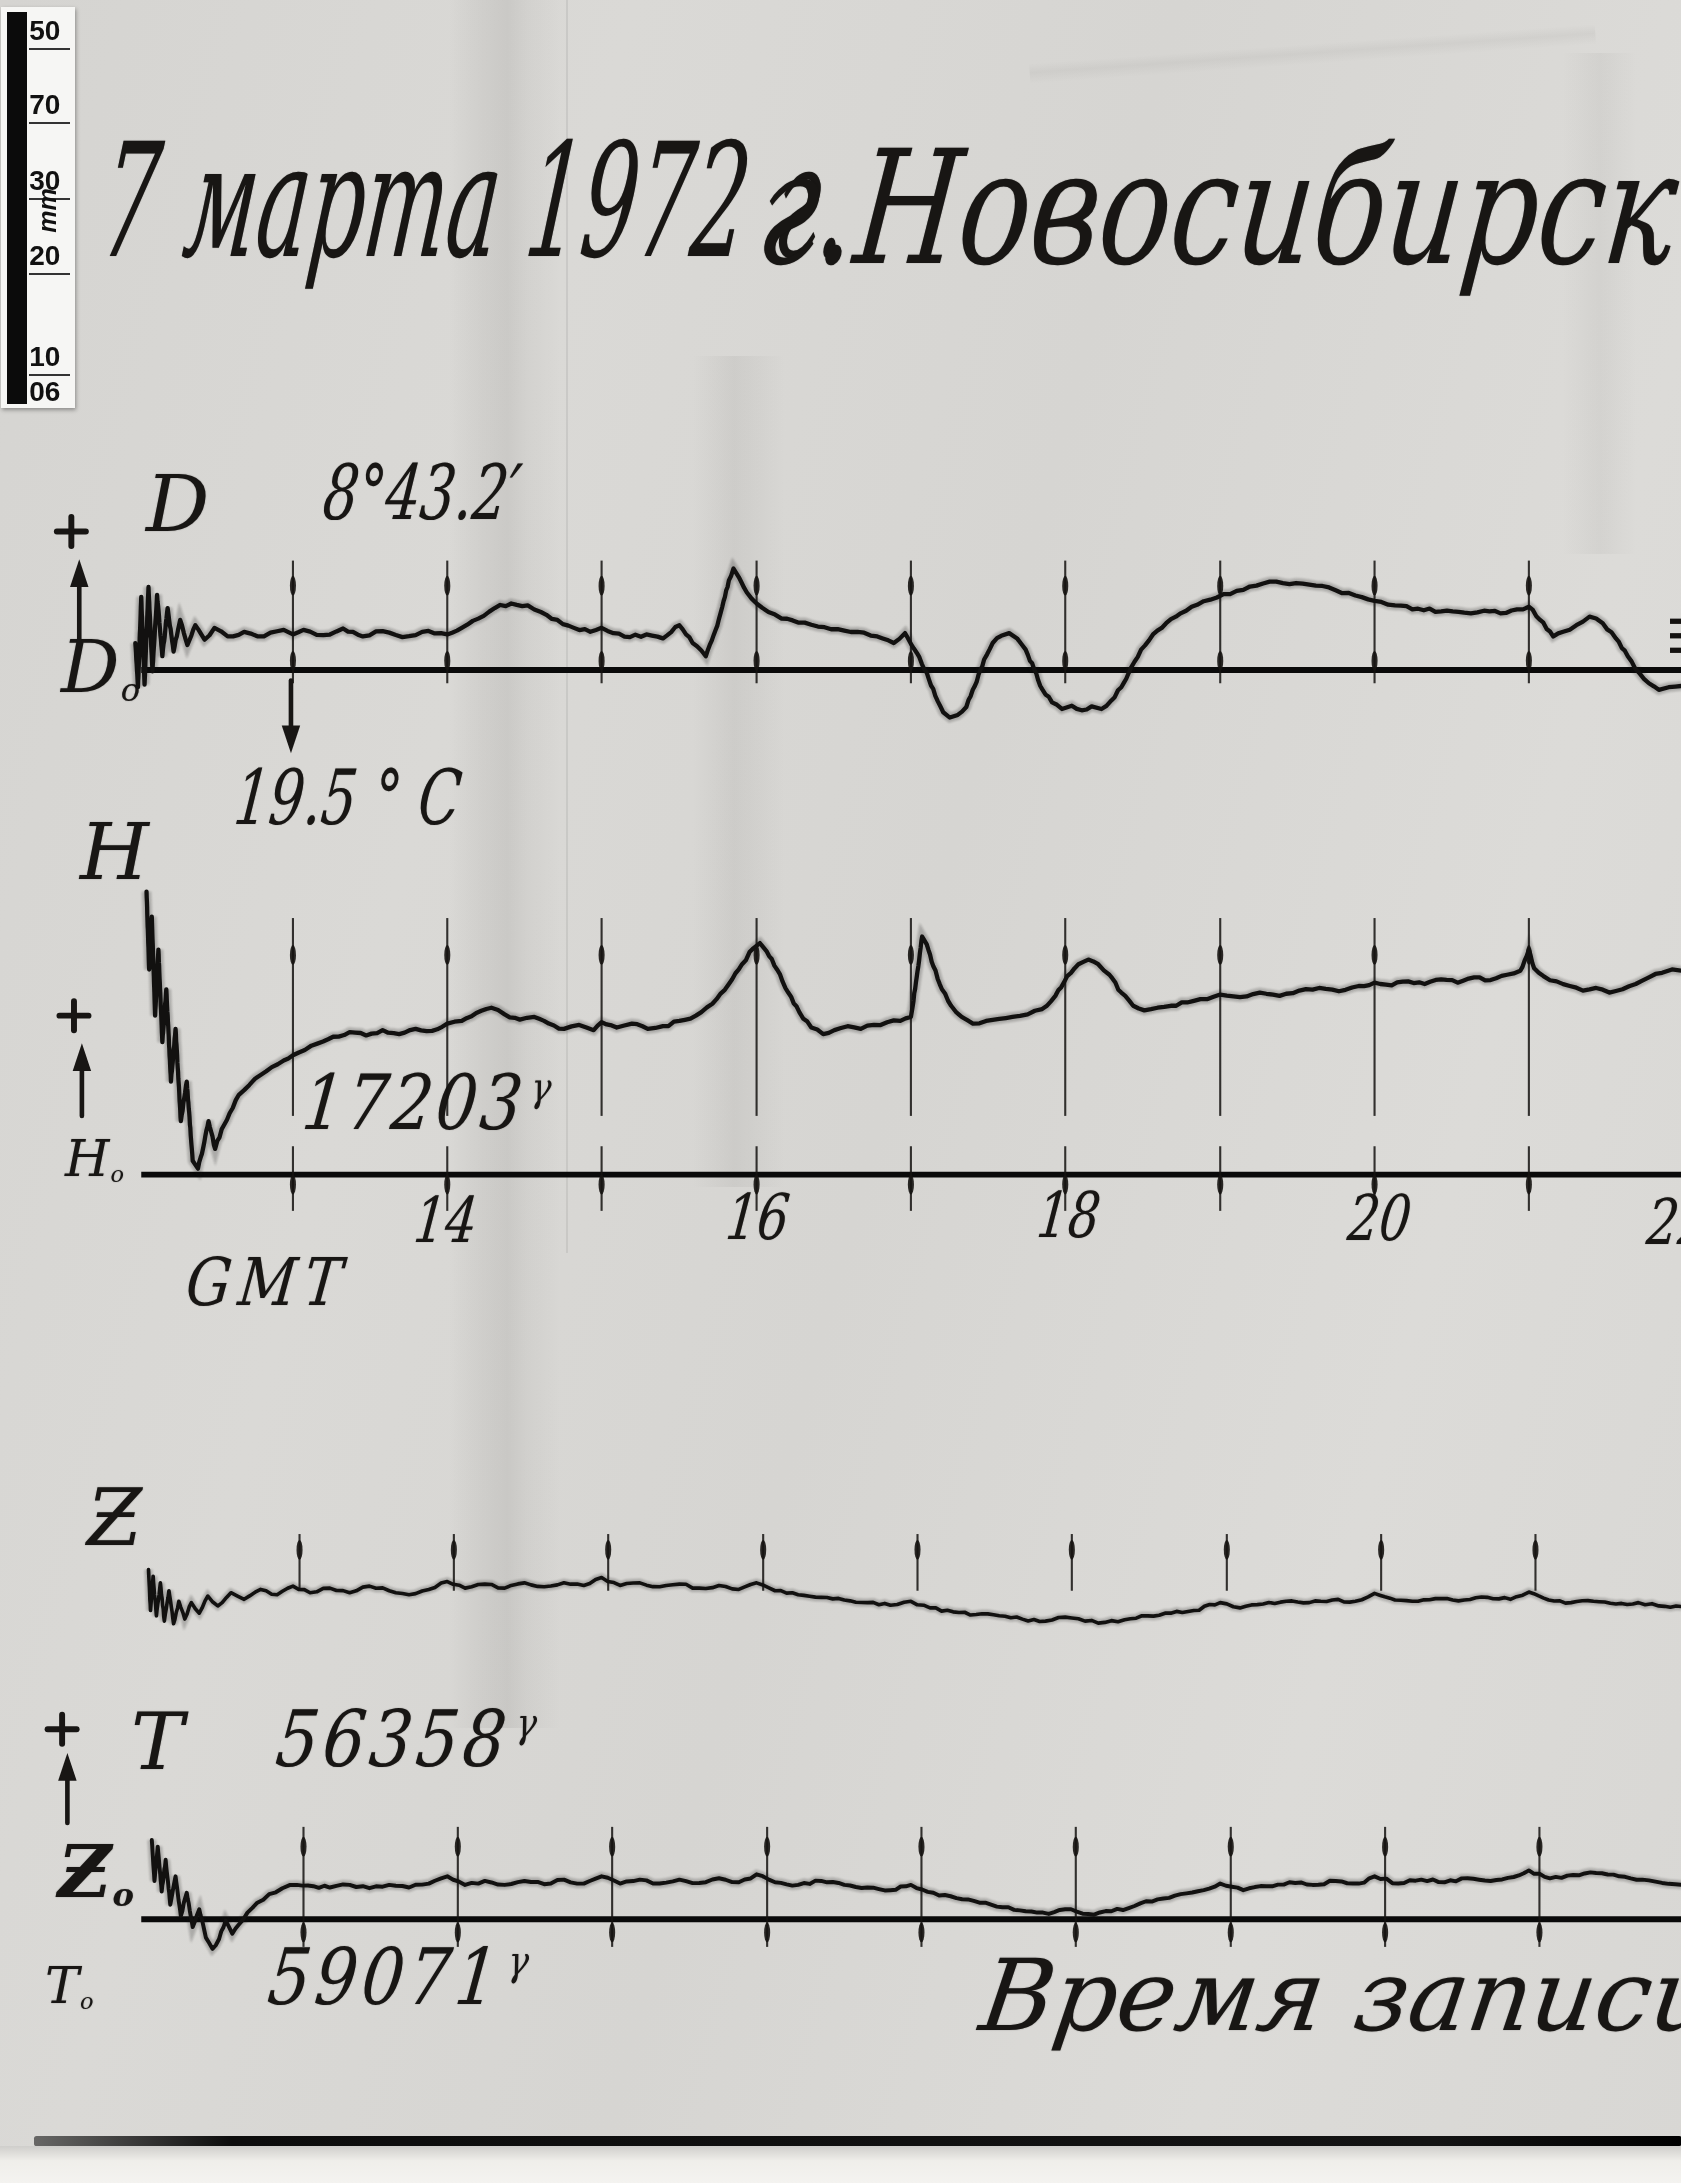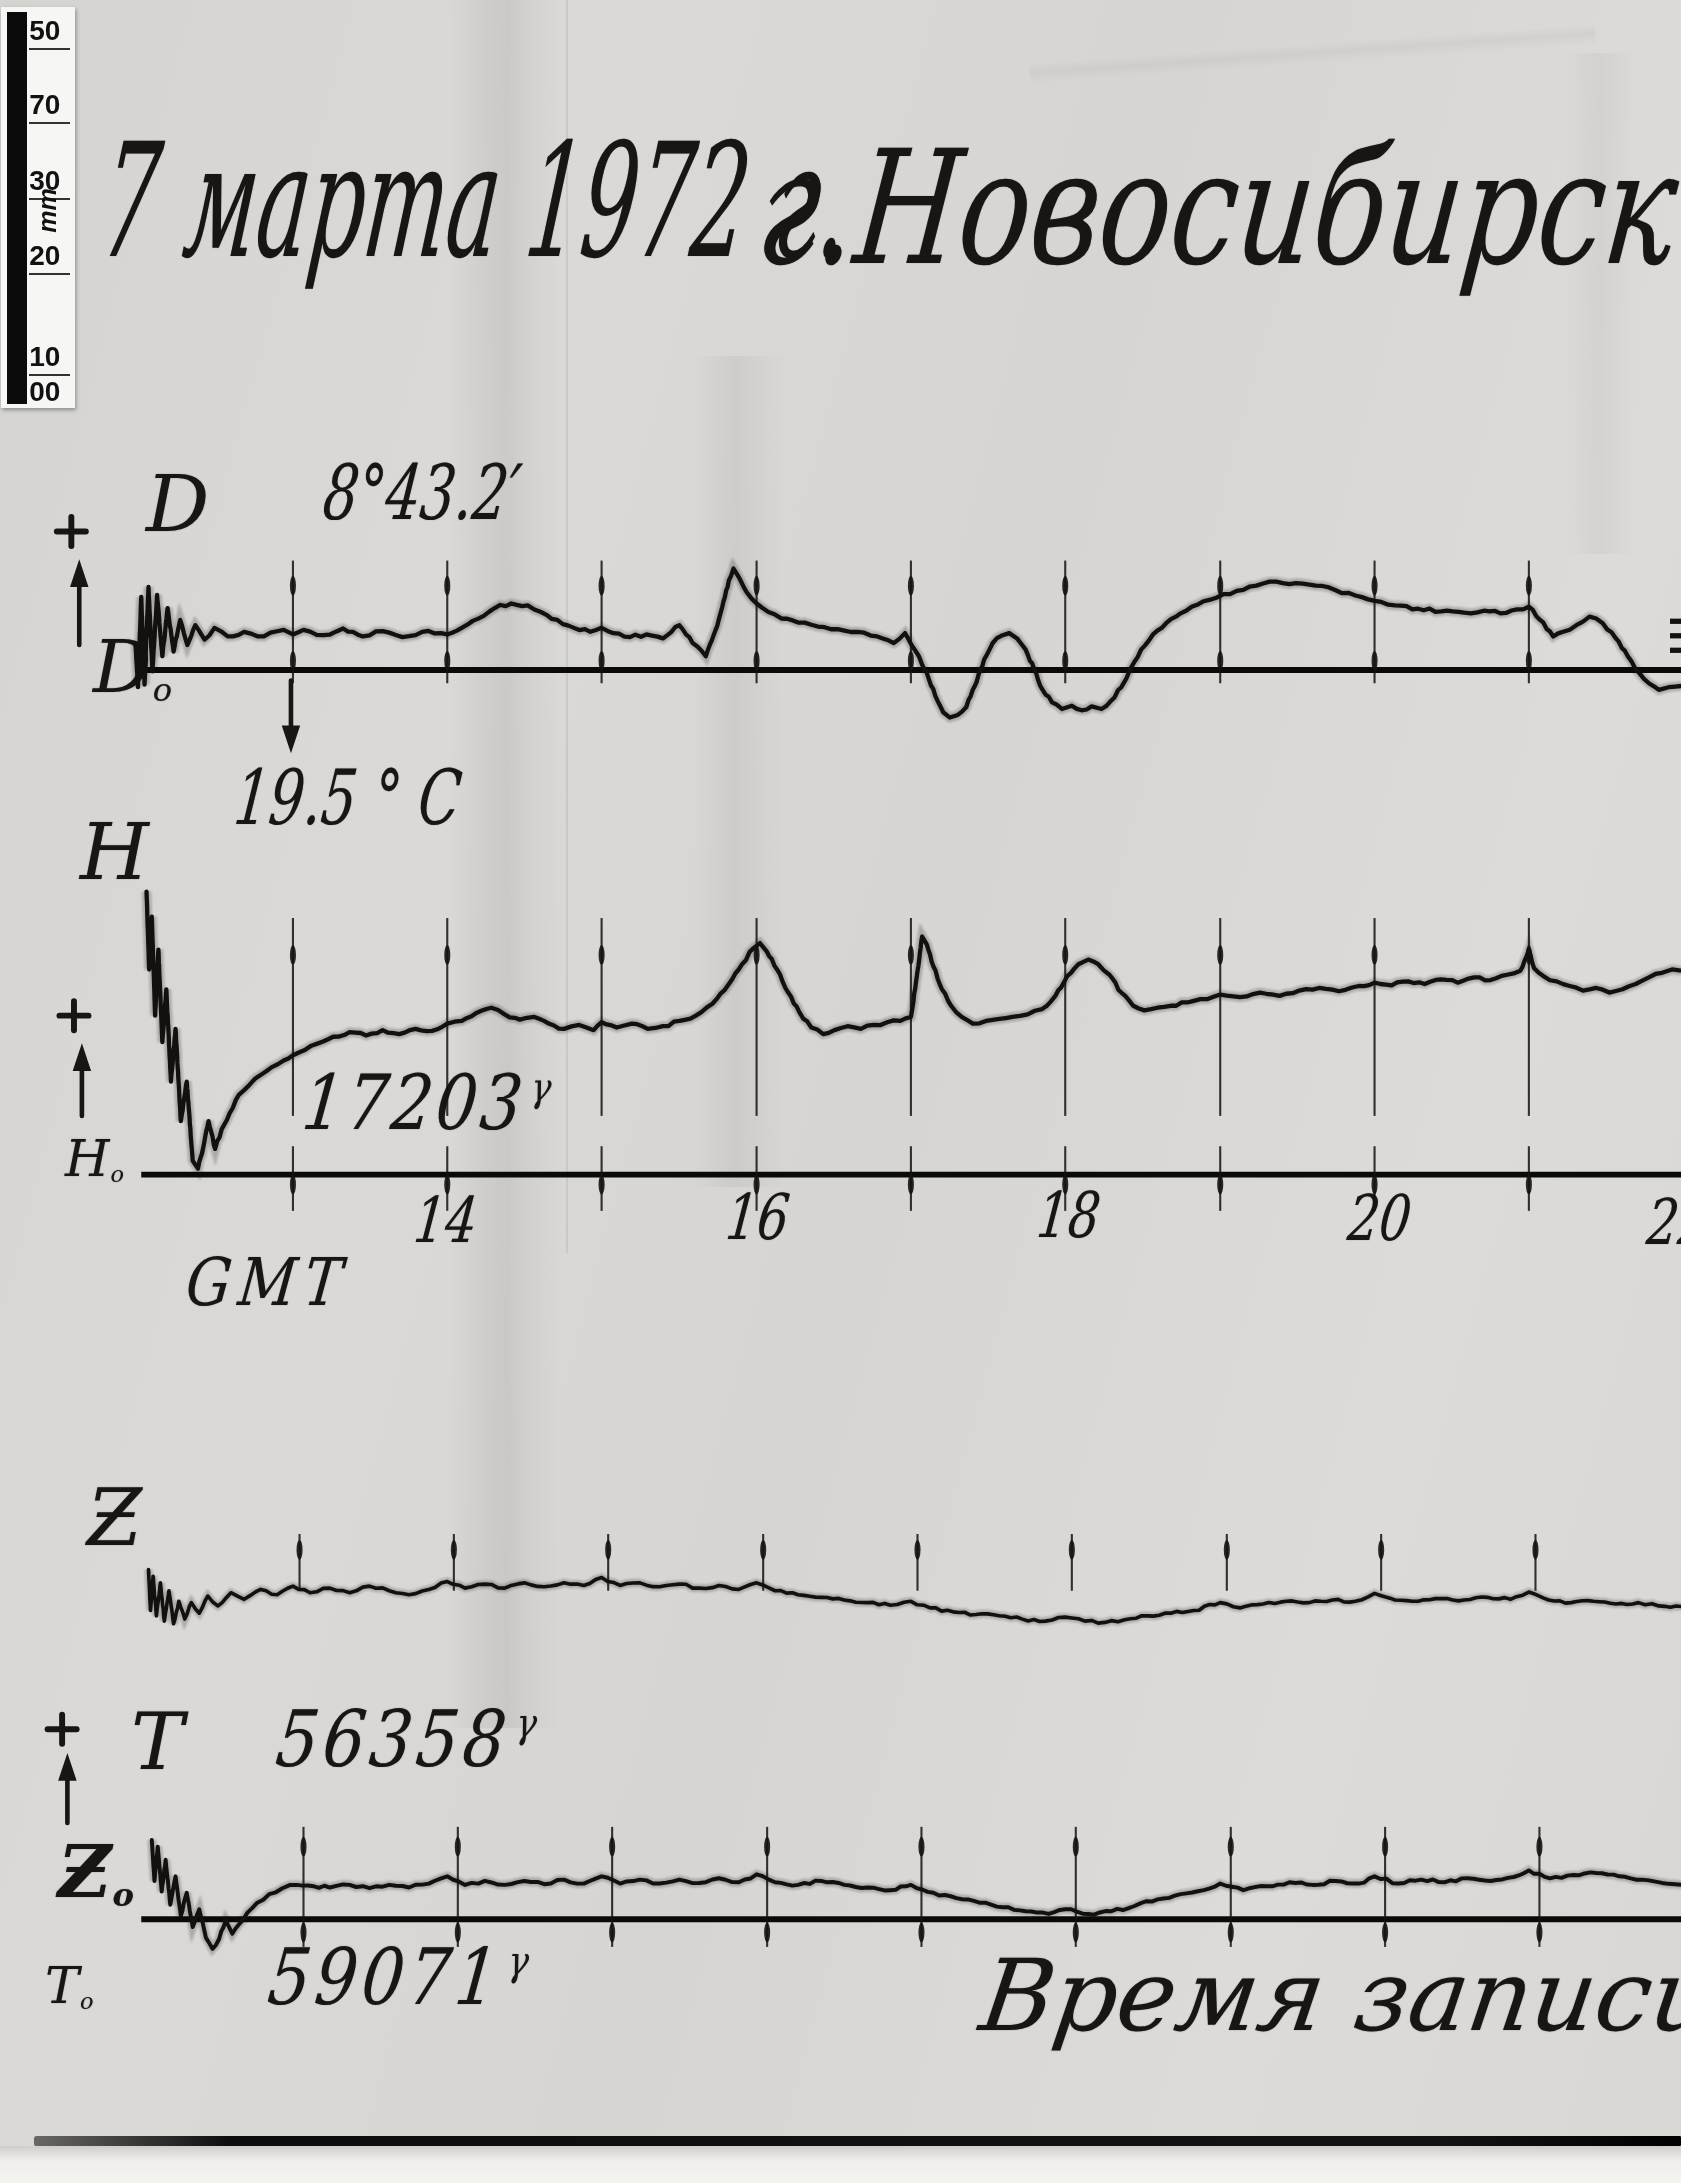--- a/index.html
+++ b/index.html
@@ -40,30 +40,30 @@
   <div class="streak" style="left:566px;top:0;width:2px;height:1253px;background:rgba(70,68,66,.10);"></div>
 
   <div class="ruler-wrap">
     <div class="ruler-paper"></div>
     <div class="ruler-bar"></div>
     <div class="ruler-label" style="top:12px;">50</div>
     <div class="ruler-label" style="top:86px;">70</div>
     <div class="ruler-label" style="top:162px;">30</div>
     <div class="ruler-label" style="top:237px;">20</div>
     <div class="ruler-label" style="top:313px;margin-top:25px;">10</div>
-    <div class="ruler-label" style="top:373px;border-bottom:none;">00</div>
+    <div class="ruler-label" style="top:373px;border-bottom:none;">06</div>
     <div class="ruler-mm">mm</div>
   </div>
 
   <div class="hw" style="left:112px;top:122px;font-size:158px;transform:skewX(-6deg) scaleX(.55);">7 марта 1972 г.</div>
   <div class="hw" style="left:768px;top:129px;font-size:158px;transform:skewX(-6deg) scaleX(.75);">г.Новосибирск (Кл</div>
 
   <div class="hw" style="left:146px;top:465px;font-size:79px;">D</div>
   <div class="hw" style="left:328px;top:455px;font-size:76px;transform:skewX(-6deg) scaleX(.72);">8°43.2′</div>
-  <div class="hw" style="left:61px;top:630px;font-size:73px;margin-left:32px;"><span>D</span><span class="subz">o</span></div>
+  <div class="hw" style="left:61px;top:630px;font-size:73px;"><span>D</span><span class="subz">o</span></div>
 
   <div class="hw" style="left:239px;top:760px;font-size:76px;transform:skewX(-6deg) scaleX(.72);">19.5 ° C</div>
 
   <div class="hw" style="left:80px;top:813px;font-size:79px;">H</div>
   <div class="hw" style="left:307px;top:1065px;font-size:76px;letter-spacing:4px;transform:skewX(-6deg) scaleX(.85);"><span>17203</span><span class="gamma">γ</span></div>
   <div class="hw" style="left:65px;top:1133px;font-size:51px;"><span>H</span><span class="subz">o</span></div>
 
   <div class="hw" style="left:458px;top:1189px;font-size:63px;transform:translateX(-50%) skewX(-6deg) scaleX(.78);">14</div>
   <div class="hw" style="left:770px;top:1186px;font-size:63px;transform:translateX(-50%) skewX(-6deg) scaleX(.78);">16</div>
   <div class="hw" style="left:1081px;top:1184px;font-size:63px;transform:translateX(-50%) skewX(-6deg) scaleX(.78);">18</div>

